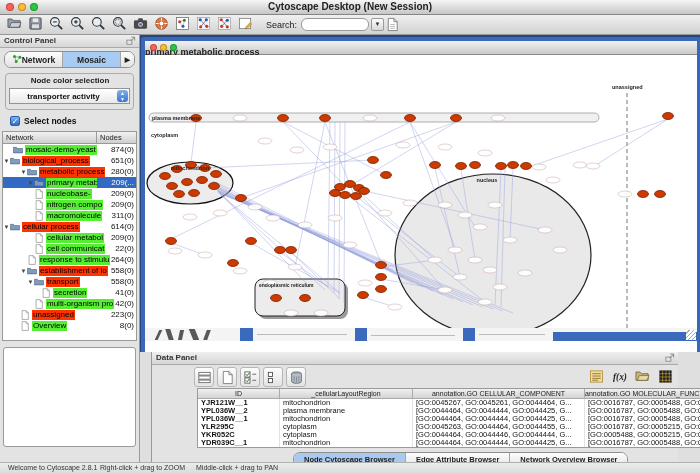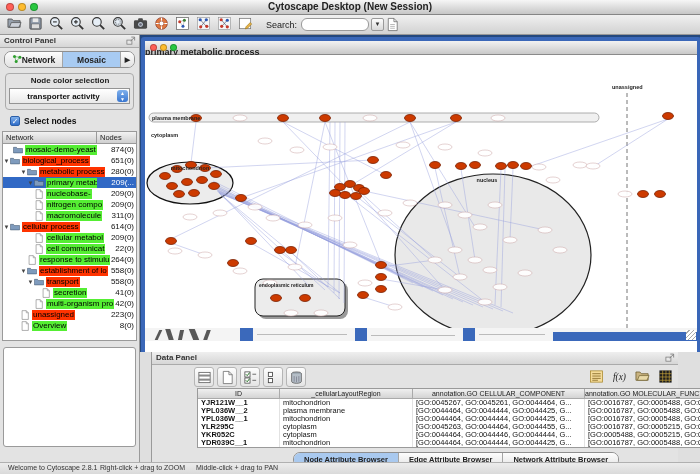--- a/index.html
+++ b/index.html
@@ -8,21 +8,21 @@
   
   .titlebar{position:absolute;left:0;top:0;width:700px;height:14px;
     background:linear-gradient(#f6f6f6,#c6c6c6);border-bottom:1px solid #858585;}
   .tl{position:absolute;top:3px;width:8px;height:8px;border-radius:50%;border:1px solid rgba(0,0,0,.25);box-sizing:border-box;}
   .tl.r{left:6px;background:#ff5f57}.tl.y{left:18px;background:#febc2e}.tl.g{left:30px;background:#28c840}
   .titlebar .title{display:block;text-align:center;font-size:10px;font-weight:bold;color:#222;line-height:14px;}
   
   .toolbar{position:absolute;left:0;top:15px;width:700px;height:20px;
     background:linear-gradient(#f0f0f0,#d2d2d2);border-bottom:1px solid #979797;
     display:flex;align-items:center;padding-left:6px;box-sizing:border-box;}
-  .tbicon{width:17px;height:17px;display:inline-flex;align-items:center;justify-content:center;margin-right:4px;}
+  .tbicon{width:17px;height:17px;display:inline-flex;align-items:center;justify-content:center;margin-right:4px;font-weight:bold;}
   .sep{width:9px;height:1px;}
   .search-label{font-size:9px;color:#222;margin:0 4px 0 8px;}
   .search-field{width:66px;height:11px;background:#fff;border:1px solid #9a9a9a;border-radius:6px;}
   .search-drop{width:11px;height:11px;background:linear-gradient(#fdfdfd,#d8d8d8);border:1px solid #9a9a9a;
     border-radius:2px;margin-left:2px;font-size:6px;line-height:11px;text-align:center;color:#333;}
   
   .cpanel{position:absolute;left:0;top:35px;width:140px;height:427px;background:#e3e3e3;
     border-right:1px solid #9a9a9a;box-sizing:border-box;}
   .phead{height:12px;background:linear-gradient(#efefef,#d6d6d6);border-bottom:1px solid #aaa;
     font-size:8px;font-weight:bold;color:#333;line-height:12px;padding-left:4px;position:relative;}
@@ -728,23 +728,23 @@
           <span class="dcell c2">[GO:0044464, GO:0044444, GO:0044425, G...</span>
           <span class="dcell c3">[GO:0016787, GO:0005488, GO:0005215, G...</span>
         </div>
       </div>
     <div class="vscroll">
       <div class="vthumb"></div>
       <div class="varrow" style="top:40px;">▲</div>
       <div class="varrow" style="top:49px;">▼</div>
     </div>
     <div class="dtabs" id="dtabs">
-        <span class="dtab sel">Node Attribute Browser</span>
+        <span class="dtab sel">Node Cytoscape Browser</span>
         <span class="dtab">Edge Attribute Browser</span>
-        <span class="dtab">Network Attribute Browser</span>
+        <span class="dtab">Network Overview Browser</span>
       </div>
   </div>
 
   <div class="statusbar">
     <span style="left:8px;">Welcome to Cytoscape 2.8.1</span>
     <span style="left:100px;">Right-click + drag to ZOOM</span>
     <span style="left:196px;">Middle-click + drag to PAN</span>
   </div>
 
 </div>

